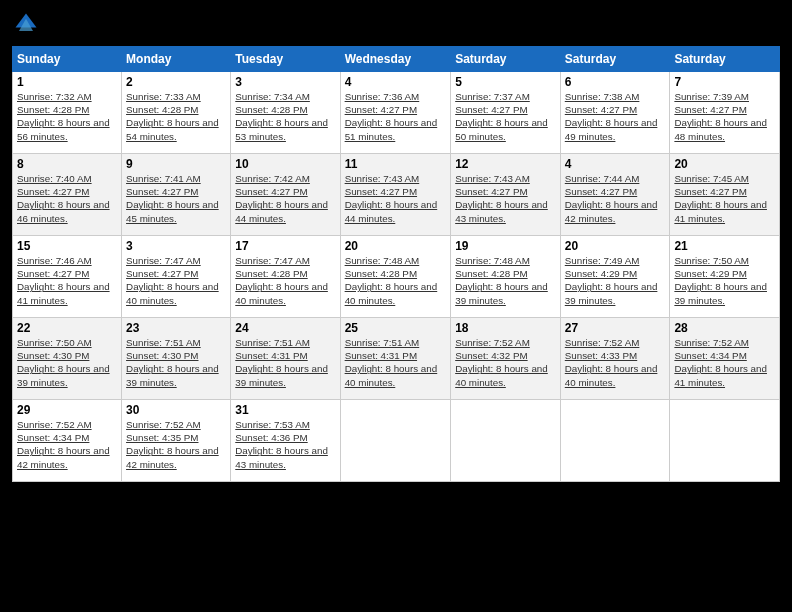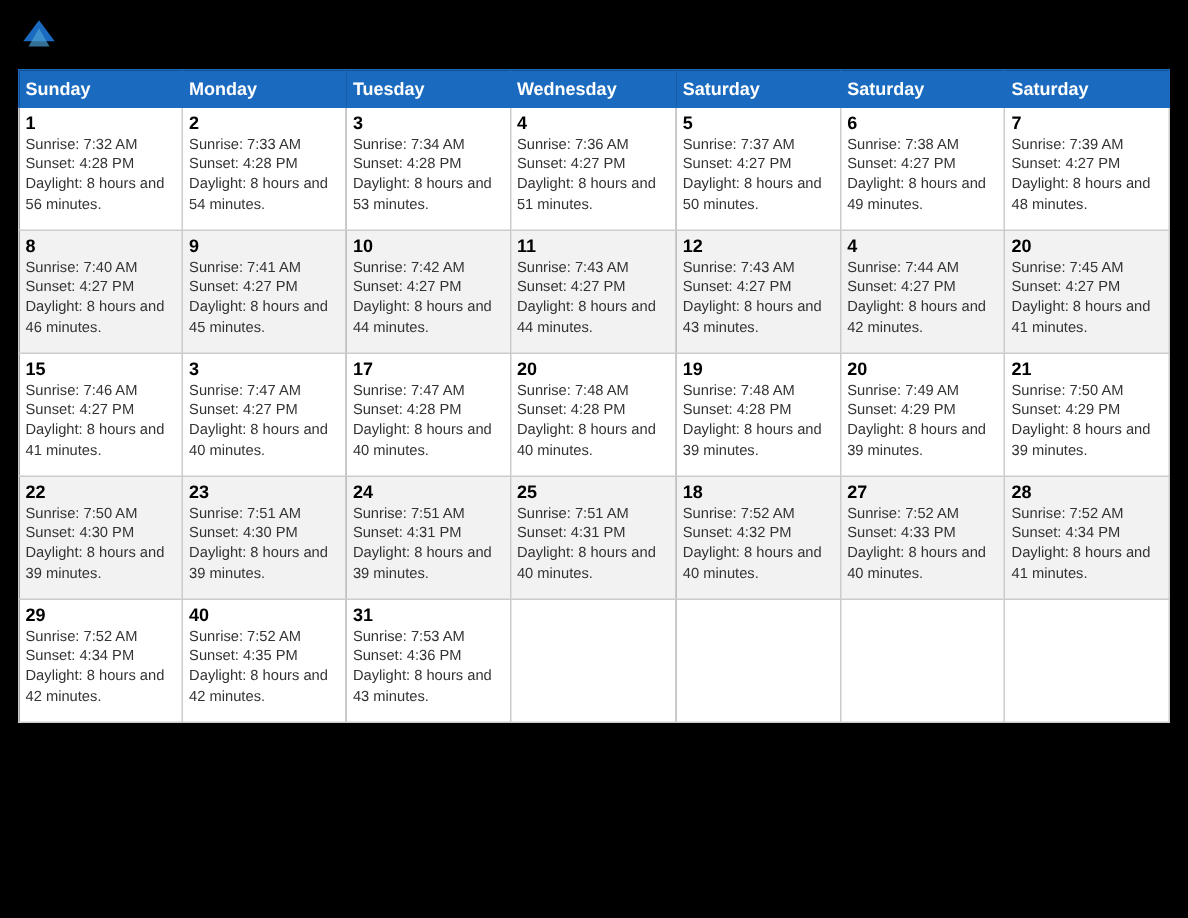--- a/index.html
+++ b/index.html
@@ -87,20 +87,21 @@
     .day-num {
       font-size: 12px;
       font-weight: bold;
       display: block;
       margin-bottom: 1px;
     }
     .day-info {
       font-size: 9.8px;
       color: #333;
       line-height: 1.35;
+      text-decoration: underline;
     }
     .empty-cell {
       background: #fff !important;
     }
   </style>
 </head>
 <body>
 
 <div class="page">
   <div class="header">
@@ -368,21 +369,21 @@
         <tr>
           <td>
           <span class="day-num">29</span>
           <span class="day-info">
             Sunrise: 7:52 AM<br>
             Sunset: 4:34 PM<br>
             Daylight: 8 hours and 42 minutes.
           </span>
         </td>
           <td>
-          <span class="day-num">40</span>
+          <span class="day-num">30</span>
           <span class="day-info">
             Sunrise: 7:52 AM<br>
             Sunset: 4:35 PM<br>
             Daylight: 8 hours and 42 minutes.
           </span>
         </td>
           <td>
           <span class="day-num">31</span>
           <span class="day-info">
             Sunrise: 7:53 AM<br>

